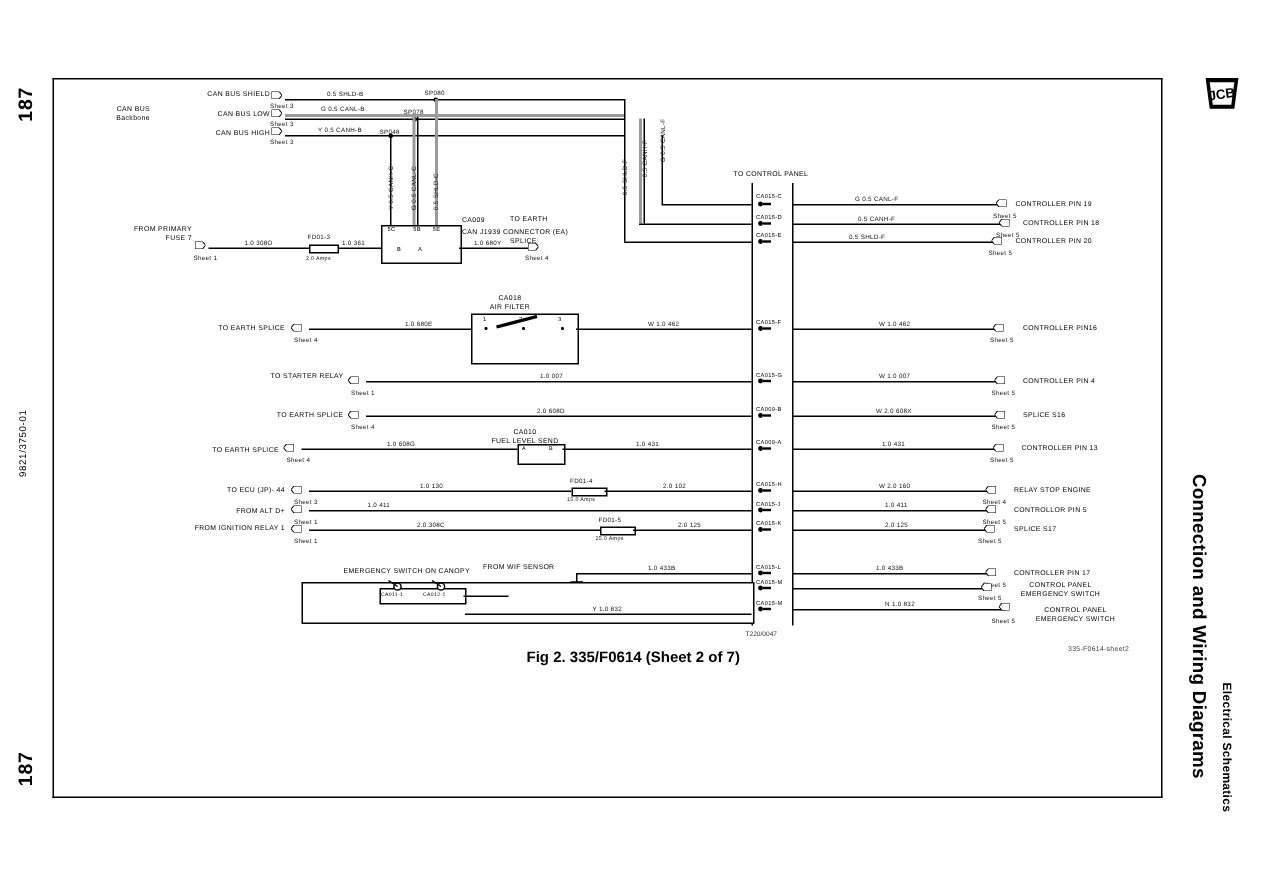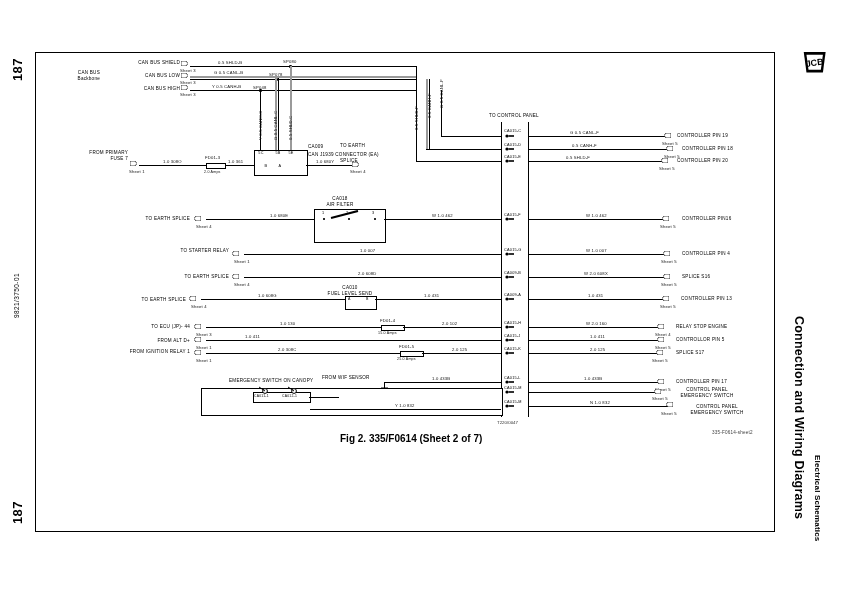--- a/index.html
+++ b/index.html
@@ -64,21 +64,21 @@
 
   <svg class="jcb" style="left:800px;top:50px;" viewBox="0 0 40 38">
     <path d="M5 3 L37 3 L33 33 L9 33 Z" fill="#000"></path>
     <path d="M9 7 L33 7 L30 29 L12 29 Z" fill="#fff"></path>
     <text x="21" y="23" font-family="Liberation Sans, sans-serif" font-size="13" font-weight="bold" fill="#000" text-anchor="middle" transform="rotate(-8 21 20)">JCB</text>
   </svg>
 
   <div class="sidehead h1" style="left:806px;top:316px;">Connection and Wiring Diagrams</div>
   <div class="sidehead h2" style="left:822px;top:455px;">Electrical Schematics</div>
 
-  <div class="caption" style="left:340px;top:433px;">Fig 2. 335/F0614 (Sheet 2 of 7)</div>
+  <div class="caption" style="left:351px;top:433px;">Fig 2. 335/F0614 (Sheet 2 of 7)</div>
   <div class="dwgcode" style="left:712px;top:430px;">335-F0614-sheet2</div>
   <div class="sheetcode" style="left:497px;top:420px;">T220/0047</div>
 
   <div class="lbl r" style="left:60px;top:70px;width:40px;">CAN BUS</div>
   <div class="lbl r" style="left:60px;top:76px;width:40px;">Backbone</div>
 
   <div class="lbl r" style="left:108px;top:60px;width:72px;">CAN BUS SHIELD</div>
   <svg class="flagR" style="left:181px;top:61px;" viewBox="0 0 14 10">
     <path d="M0 0 L10 0 L14 5 L10 10 L0 10 Z" fill="#fff" stroke="#000" stroke-width="1.4"></path>
   </svg>

